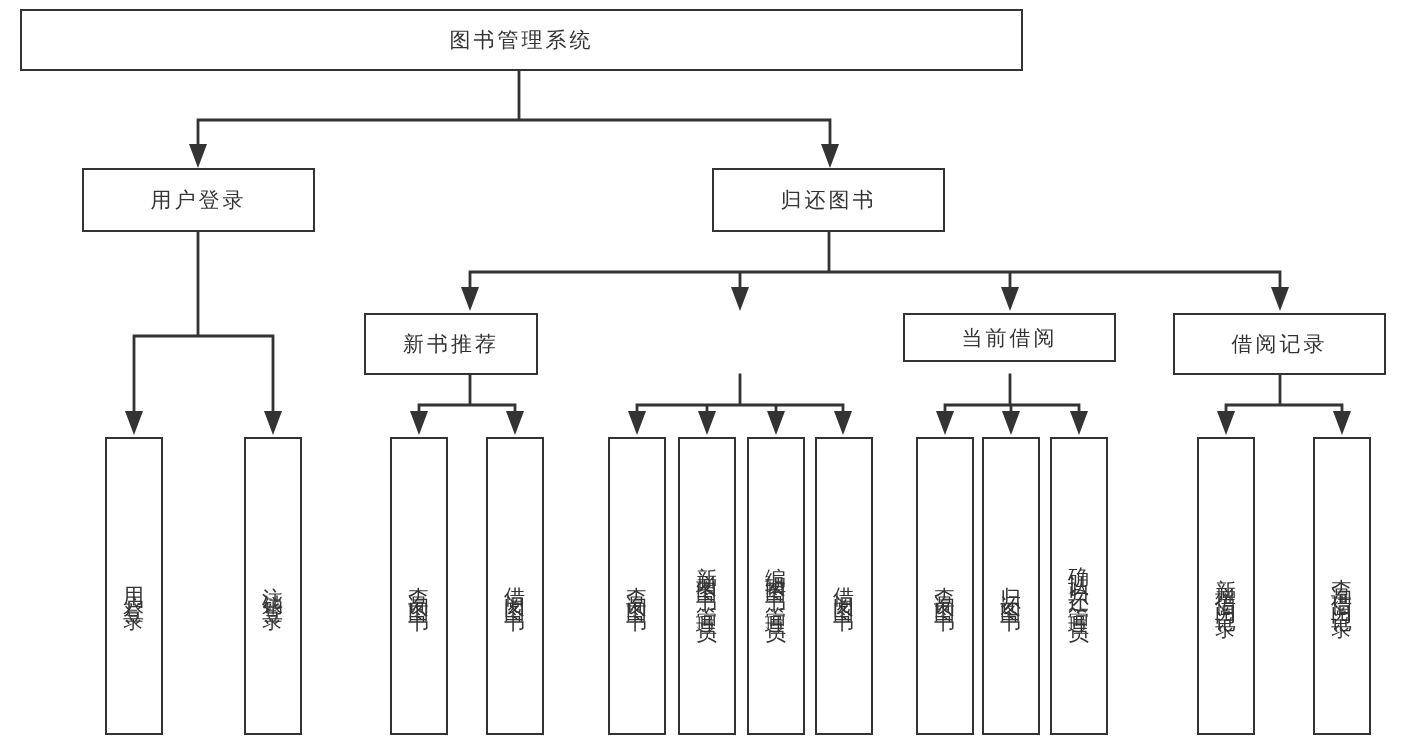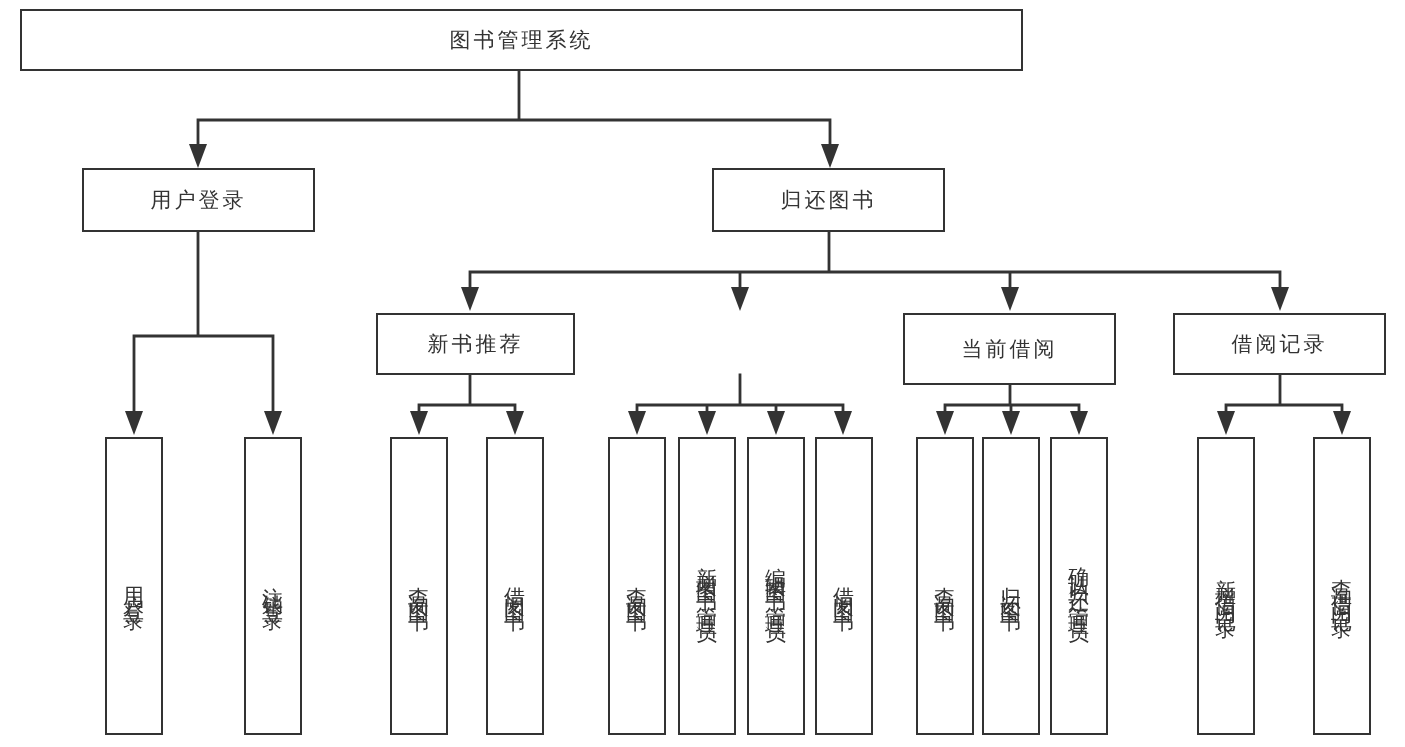--- a/index.html
+++ b/index.html
@@ -103,24 +103,24 @@
     <span class="lbl">图书管理系统</span>
   </div>
 
   <div class="box h" style="left:82px;top:168px;width:233px;height:64px">
     <span class="lbl">用户登录</span>
   </div>
   <div class="box h" style="left:712px;top:168px;width:233px;height:64px">
     <span class="lbl">归还图书</span>
   </div>
 
-  <div class="box h" style="left:376px;top:313px;width:199px;height:62px">
+  <div class="box h" style="left:364px;top:313px;width:174px;height:62px">
     <span class="lbl">新书推荐</span>
   </div>
-  <div class="box h" style="left:903px;top:313px;width:213px;height:72px">
+  <div class="box h" style="left:903px;top:313px;width:213px;height:49px">
     <span class="lbl">当前借阅</span>
   </div>
   <div class="box h" style="left:1173px;top:313px;width:213px;height:62px">
     <span class="lbl">借阅记录</span>
   </div>
 
   <div class="box v" style="left:105px;top:437px;width:58px;height:298px">
     <span class="lbl">用户登录</span>
   </div>
   <div class="box v" style="left:244px;top:437px;width:58px;height:298px">

